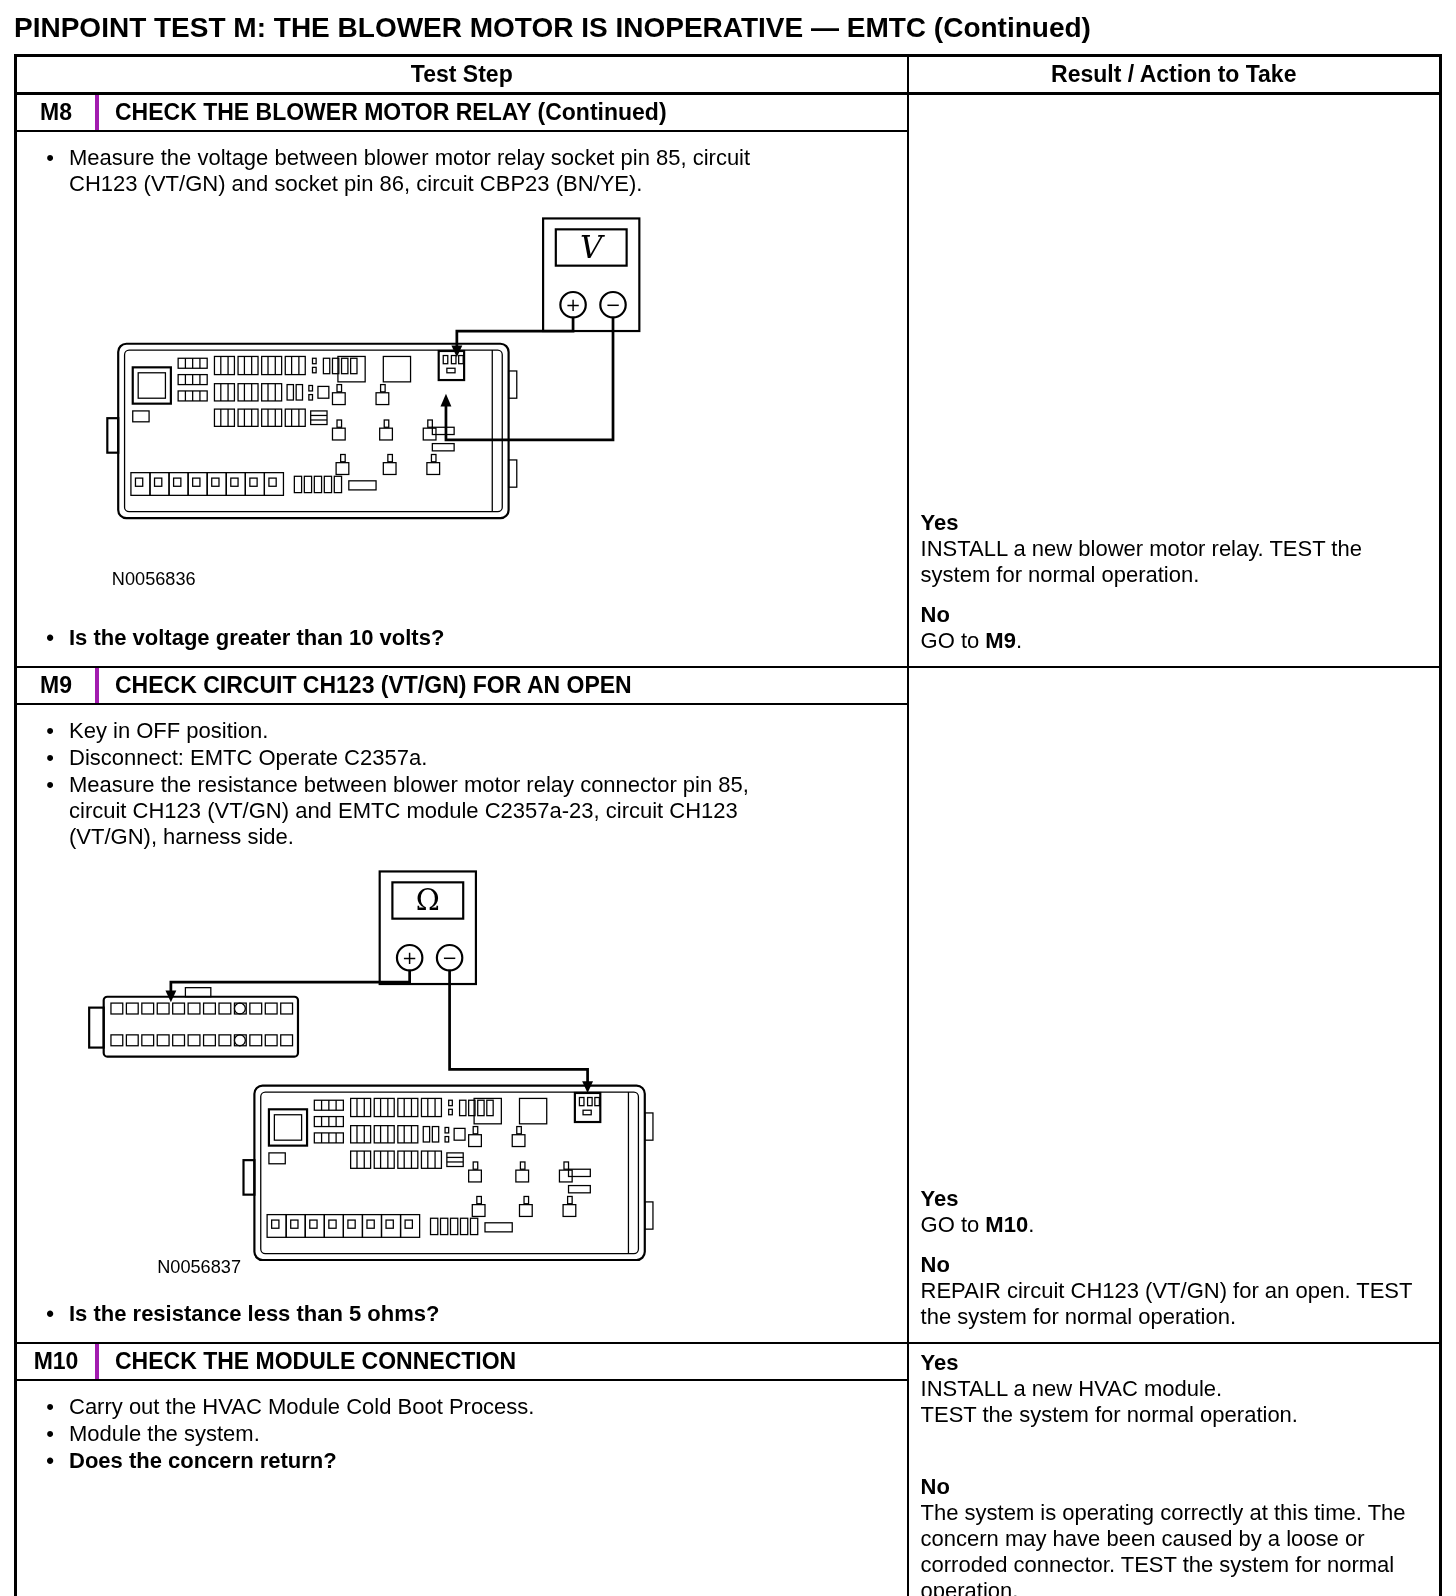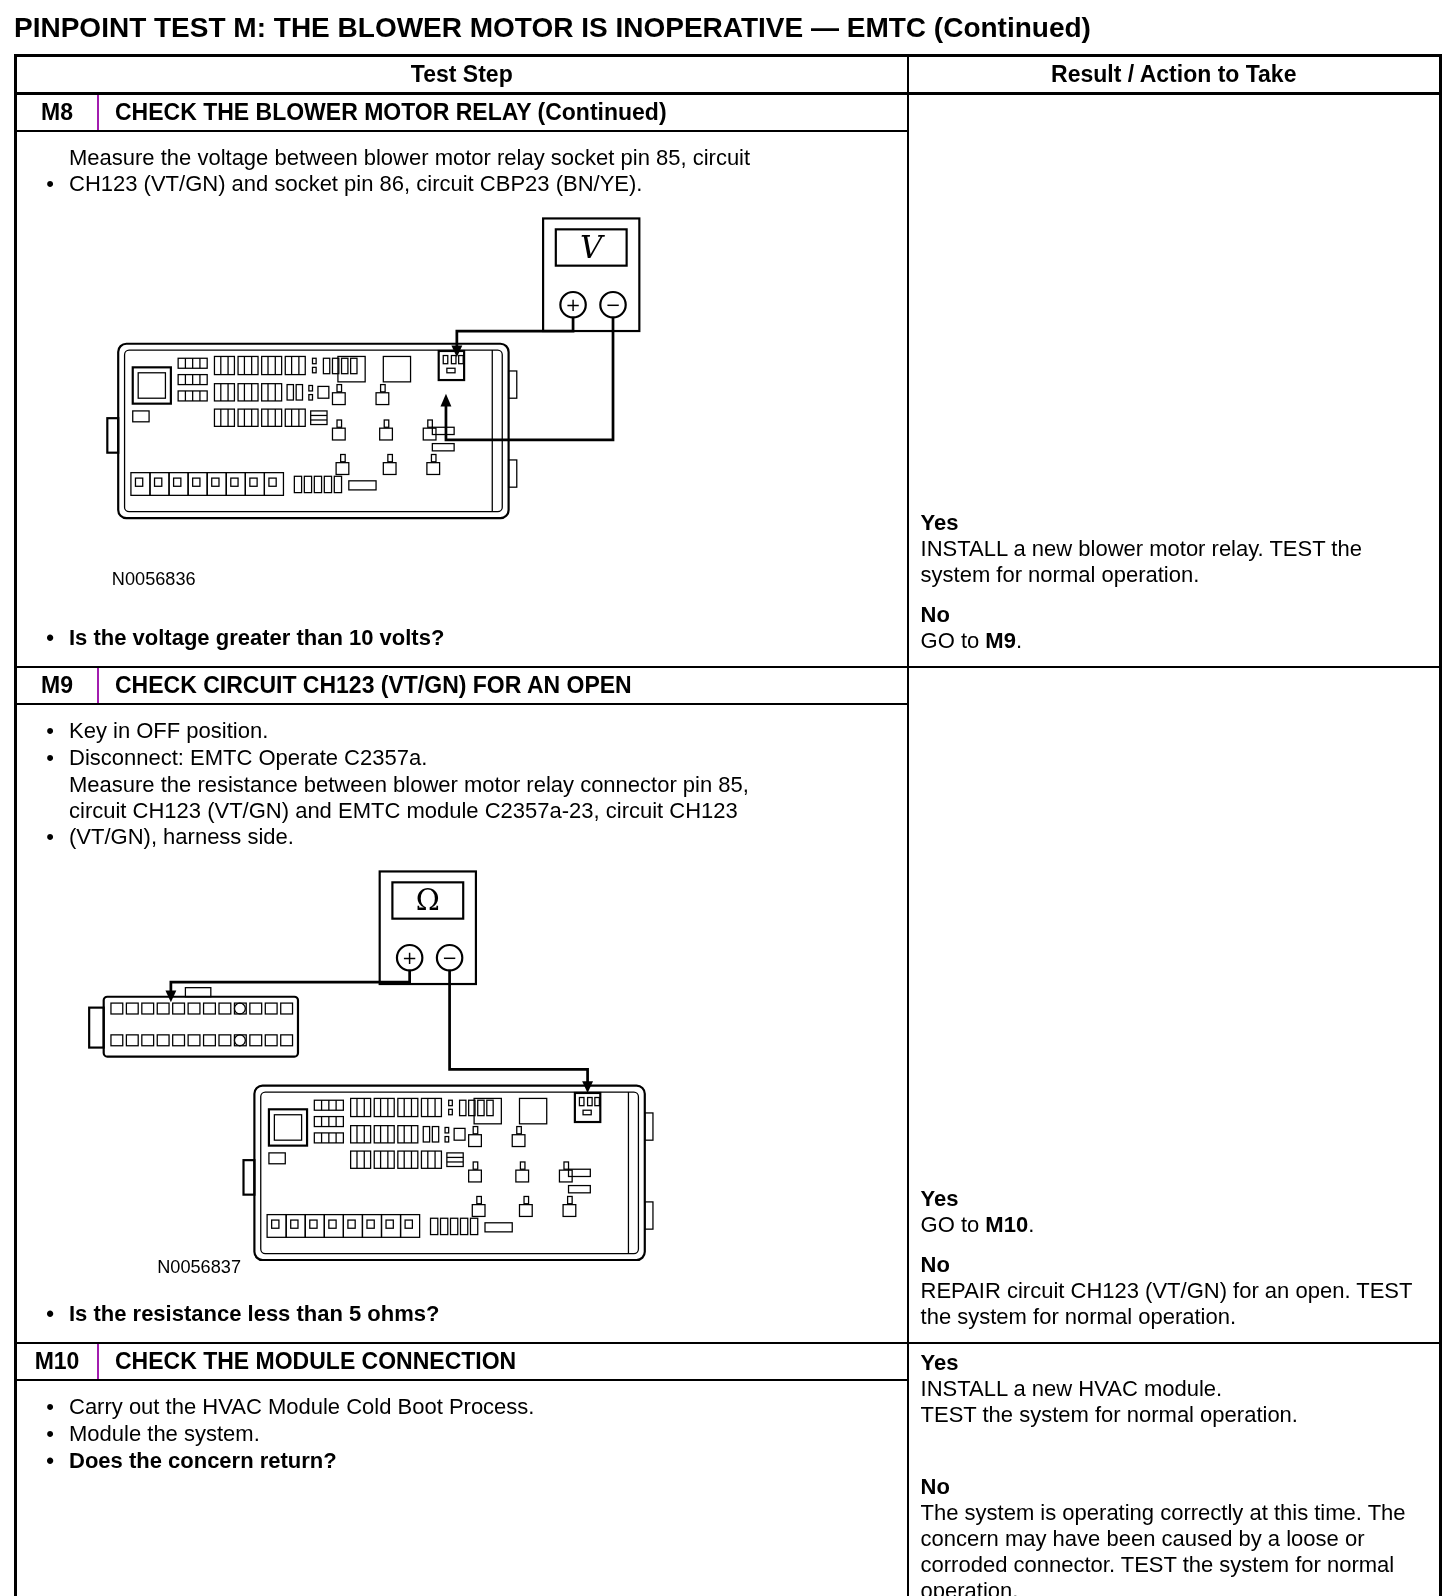--- a/index.html
+++ b/index.html
@@ -8,24 +8,24 @@
   .page { width:1456px; padding:8px 14px 0 14px; }
   .title { font-size:28px; font-weight:bold; text-align:left; margin:4px 0 10px 0; }
   table.pp { border-collapse:collapse; width:100%; border:3px solid #000; table-layout:fixed; }
   col.cleft { width:62.6%; }
   col.cright { width:37.4%; }
   th { border:2px solid #000; border-bottom:3px solid #000; font-size:23px; font-weight:bold; padding:4px 0; text-align:center; }
   td { border:2px solid #000; vertical-align:top; padding:0; }
   td.result-cell { padding:6px 12px 12px 12px; line-height:1.18;margin-left:44px; }
   td.result-cell.bottom { vertical-align:bottom; }
   .band { display:flex; border-bottom:2px solid #000; }
-  .band-id { flex:0 0 82px; border-right:2px solid #a21caf; text-align:center; font-weight:bold; padding:4px 0; font-size:23px; }
+  .band-id { flex:0 0 82px; border-right:4px solid #a21caf; text-align:center; font-weight:bold; padding:4px 0; font-size:23px; }
   .band-title { font-weight:bold; padding:4px 0 4px 16px; font-size:23px; }
   .step-body { padding:12px 8px 14px 14px; }
-  .bullet { display:flex; margin:1px 0; line-height:1.18;align-items:flex-end; }
+  .bullet { display:flex; margin:1px 0; line-height:1.18; }
   .bullet::before { content:"\2022"; flex:0 0 38px; text-align:center; }
   .bullet.q { font-weight:bold; }
   .bullet.gap { margin-top:16px; }
   .btext { flex:1; max-width:750px; padding-right:8px; }
   .fig { margin:16px 0 4px 40px; }
   .rblock + .rblock { margin-top:14px; }
   .rblock.biggap { margin-top:46px; }
   .rlabel { font-weight:bold; }
   .b { font-weight:bold; }
   svg .s1 { fill:none; stroke:#000; stroke-width:1.4; }

